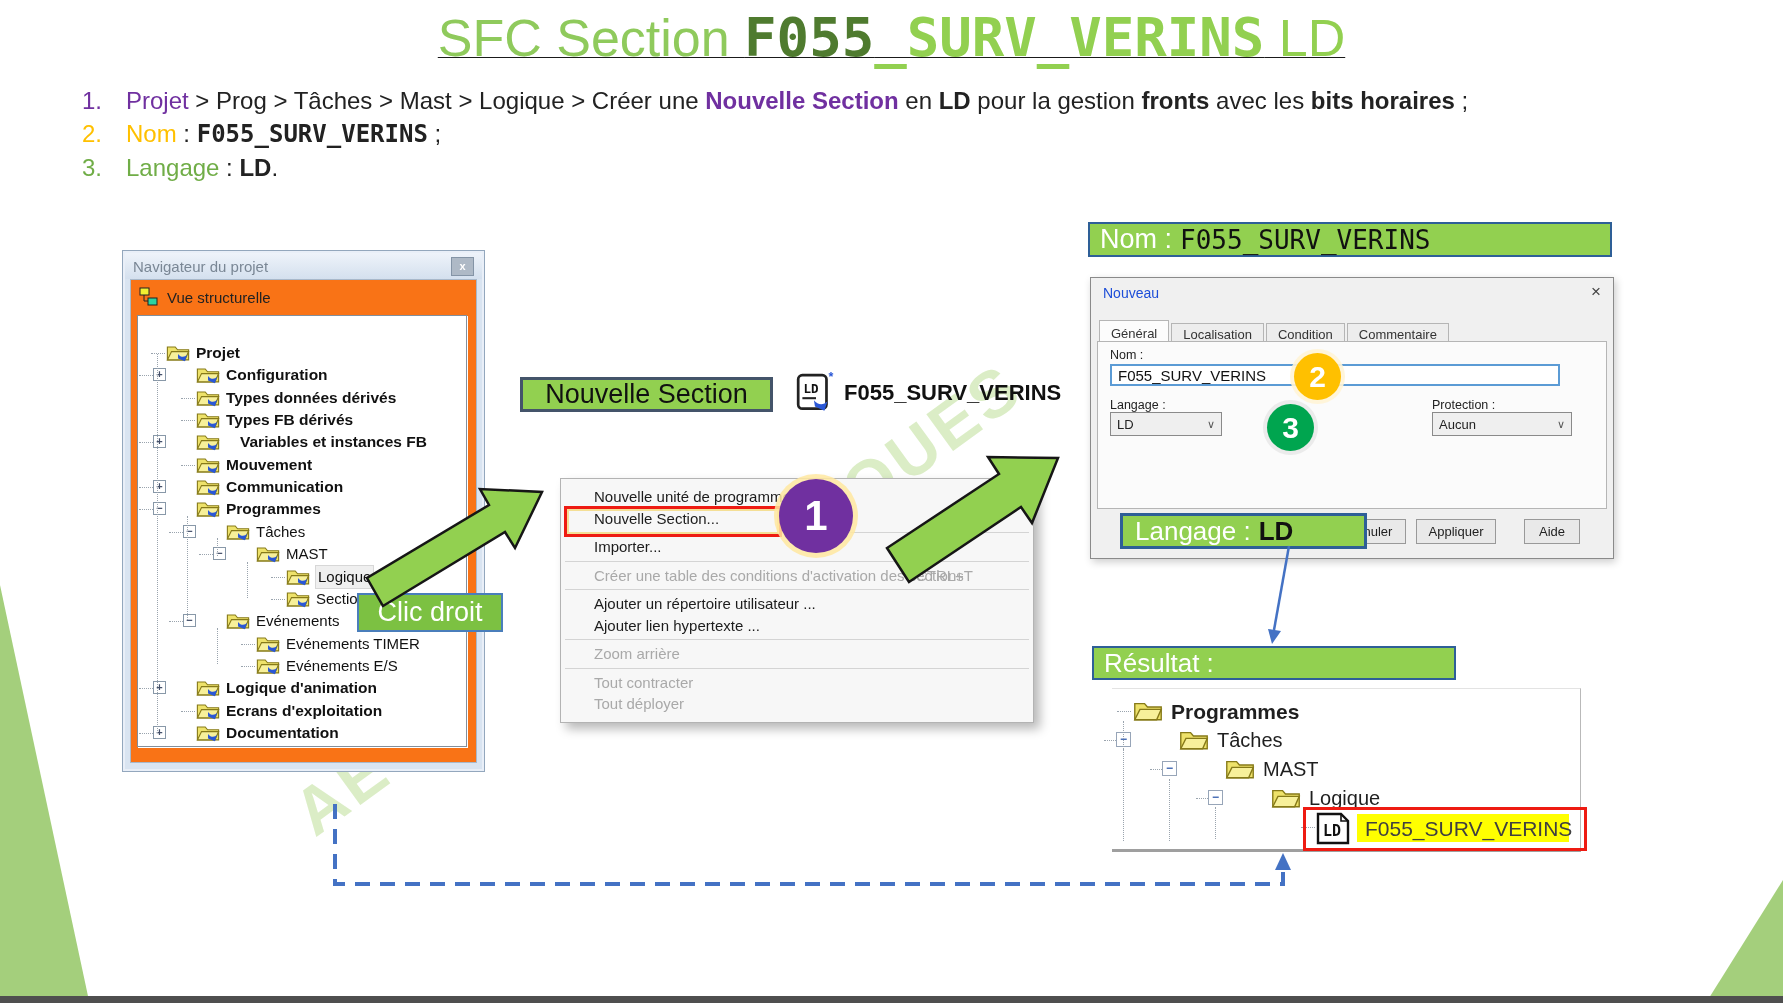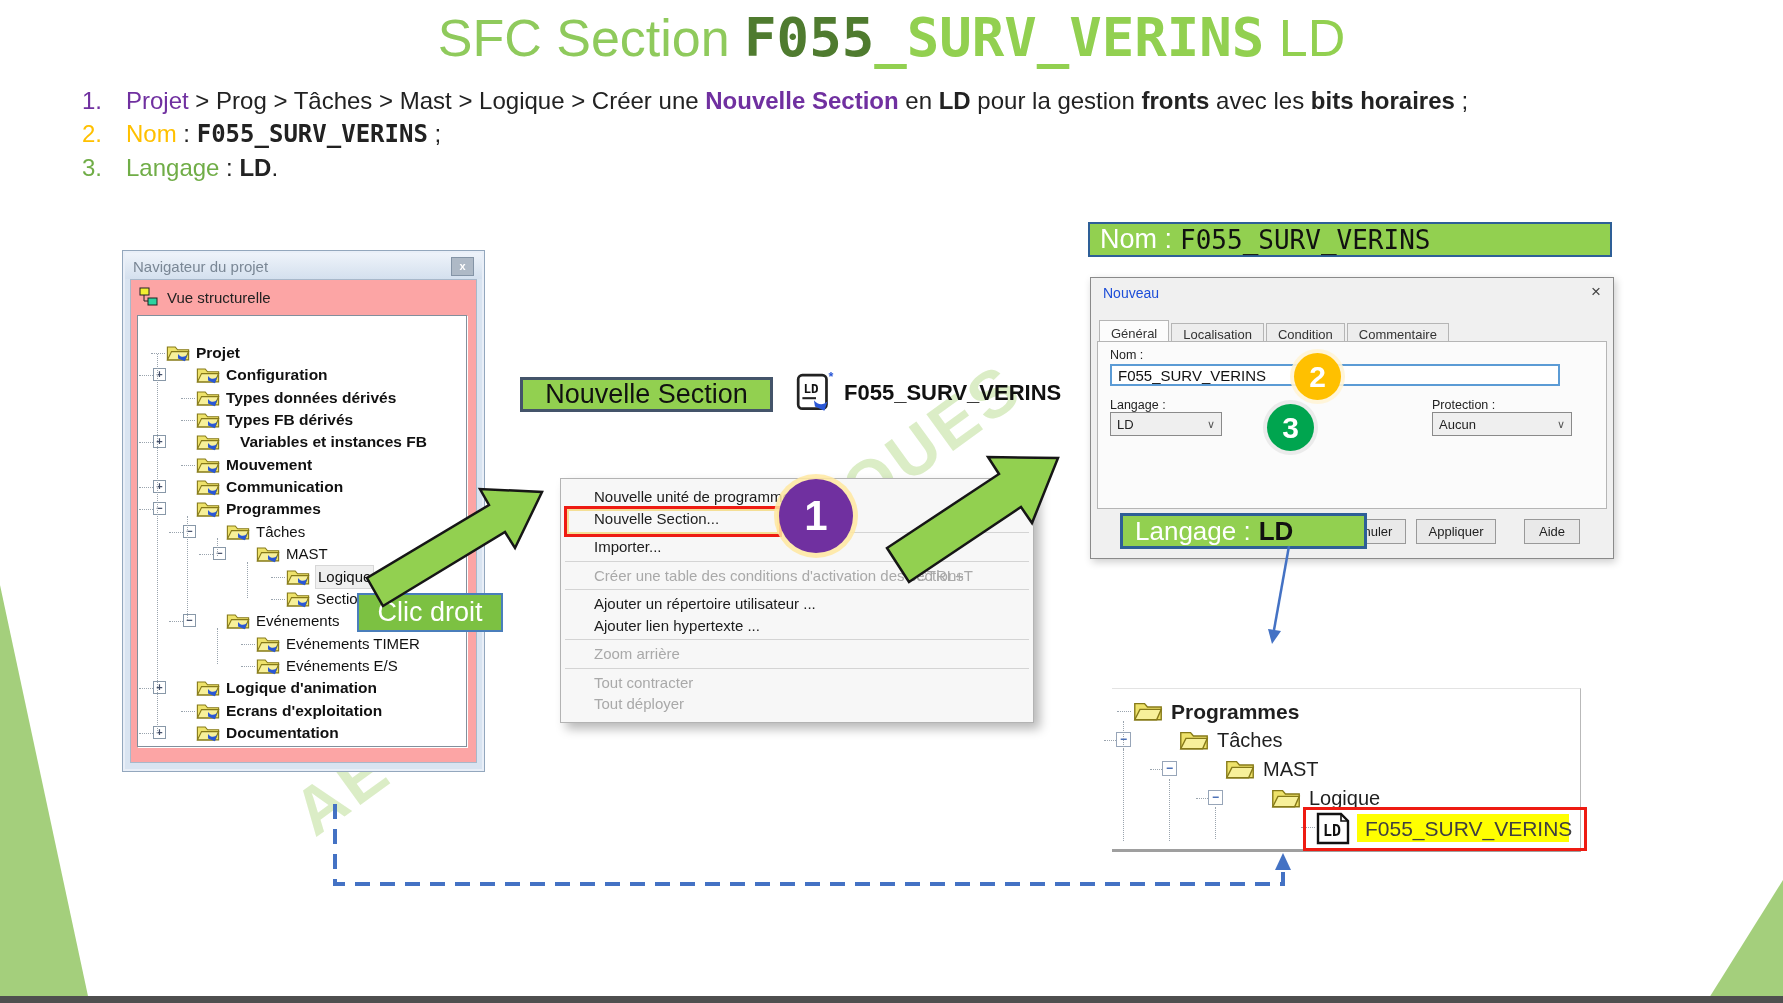--- a/index.html
+++ b/index.html
@@ -9,42 +9,42 @@
   .mono{font-family:"DejaVu Sans Mono",monospace;}
   
   .tri-left{left:0;top:585px;width:88px;height:411px;background:#a4cf7c;
             clip-path:polygon(0 0,100% 100%,0 100%);}
   .tri-right{right:0;top:880px;width:74px;height:118px;background:#a4cf7c;
              clip-path:polygon(100% 0,100% 100%,0 100%);}
   .bottom-bar{left:0;right:0;bottom:0;height:7px;background:#4f4f4f;}
   .watermark{color:rgba(154,205,98,0.36);font-weight:bold;transform:rotate(-36deg);
              font-size:66px;letter-spacing:4px;pointer-events:none;z-index:1;}
   
-  #title{top:6px;left:0;width:100%;text-align:center;white-space:nowrap;z-index:2;}
+  #title{top:6px;left:0;width:100%;text-align:center;white-space:nowrap;z-index:2;text-decoration:underline;}
   #title .t-pre{font-size:52px;color:#8fca5c;}
   #title .t-dark{font-size:54px;font-weight:bold;color:#4f7b2f;}
   #title .t-light{font-size:54px;font-weight:bold;color:#92d050;}
   #title .t-suf{font-size:52px;color:#92d050;}
   
   #steps{top:84px;left:82px;width:1660px;z-index:2;}
   .step-line{font-size:24px;line-height:33px;color:#222;white-space:nowrap;}
   .step-num{display:inline-block;width:44px;}
   
   .banner{display:flex;align-items:center;box-sizing:border-box;background:#92d050;
           border:2px solid #2e5f97;color:#fff;z-index:8;}
   
   #navigator{left:122px;top:250px;width:361px;height:520px;background:#d9e4f1;
              border:1px solid #93a7bd;box-shadow:inset 0 0 0 2px #e9eff8;z-index:5;}
   #nav-titlebar{position:absolute;left:2px;right:2px;top:2px;height:26px;
                 background:linear-gradient(#eef3fa,#d4e0ee);color:#7a8795;font-size:15px;
                 display:flex;align-items:center;padding:0 8px;box-sizing:border-box;}
   #nav-close{margin-left:auto;width:21px;height:17px;background:#aeb9c6;border:1px solid #8494a6;
              color:#fff;font-size:11px;font-weight:bold;display:flex;align-items:center;
              justify-content:center;cursor:default;}
-  #nav-content{position:absolute;left:7px;right:7px;top:28px;bottom:8px;background:#fca5a5;
+  #nav-content{position:absolute;left:7px;right:7px;top:28px;bottom:8px;background:#f97316;
                border:1px solid #a8b8ca;}
   #nav-toolbar{position:absolute;left:2px;top:2px;right:2px;height:30px;display:flex;
                align-items:center;gap:8px;padding-left:6px;font-size:15px;color:#222;}
   #nav-treebox{position:absolute;left:6px;right:9px;top:35px;height:430px;background:#fff;
                border:1px solid #828f9c;box-shadow:1px 1px 0 #fff;overflow:hidden;}
   .nav-row{position:absolute;left:2px;right:2px;height:22px;line-height:22px;font-size:15px;}
   .nav-label{position:absolute;top:0;white-space:nowrap;color:#111;}
   .nav-label.b{font-weight:bold;font-size:15.5px;}
   .nav-label.sel{background:#efefef;outline:1px solid #d7d7d7;padding:0 2px;}
   .folder{position:absolute;top:1px;}
@@ -414,20 +414,21 @@
         <span>Langage :</span>
         <span class="val">LD</span>
       </div>
     </div>
     <div class="dlg-btn" id="btn-ok">OK</div>
     <div class="dlg-btn" id="btn-annuler">Annuler</div>
     <div class="dlg-btn" id="btn-appliquer">Appliquer</div>
     <div class="dlg-btn" id="btn-aide">Aide</div>
   </div>
 
+  <div class="abs banner" id="resultat-banner">Résultat :</div>
   <div class="abs" id="result-panel">
     <div id="res-rows">
         <div class="res-row" style="top: 8px;">
           <span class="res-stub" style="left: 5px;"></span>
           <span style="position: absolute; left: 21px; top: 2px;"><svg width="30" height="23" viewBox="0 0 26 20">
 <path d="M1.5 4 h8.5 l2.5 3 H24.5 V18 H1.5 Z" fill="#eee26a" stroke="#867a18" stroke-width="1.2"></path>
 <path d="M1.5 18 L6 9 H24.5 L20.5 18 Z" fill="#f7f09a" stroke="#867a18" stroke-width="1.2"></path>
 </svg></span>
           <span class="res-label b" style="left: 59px;">Programmes</span>
         </div>

